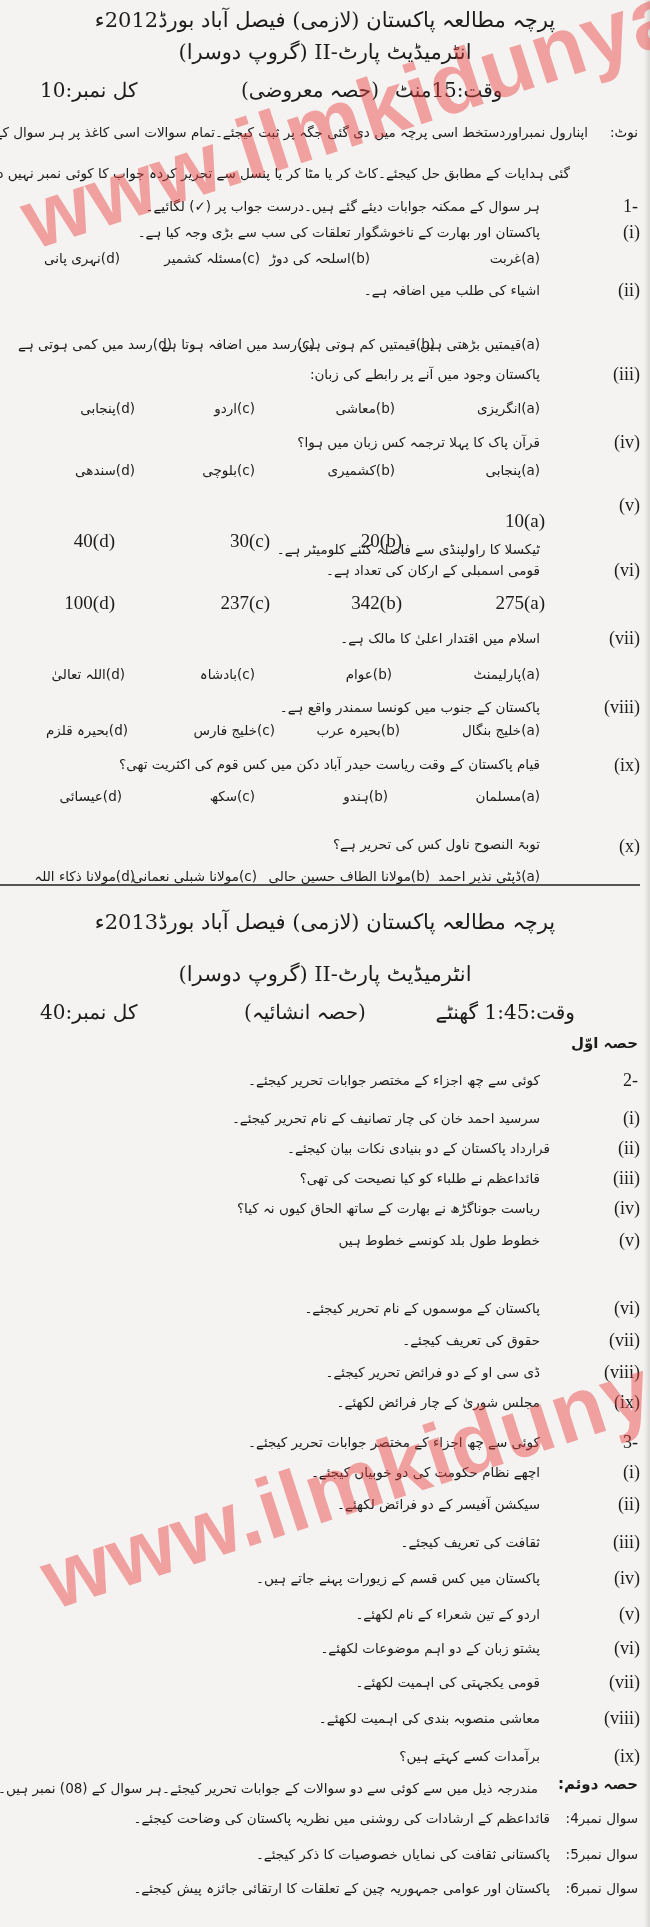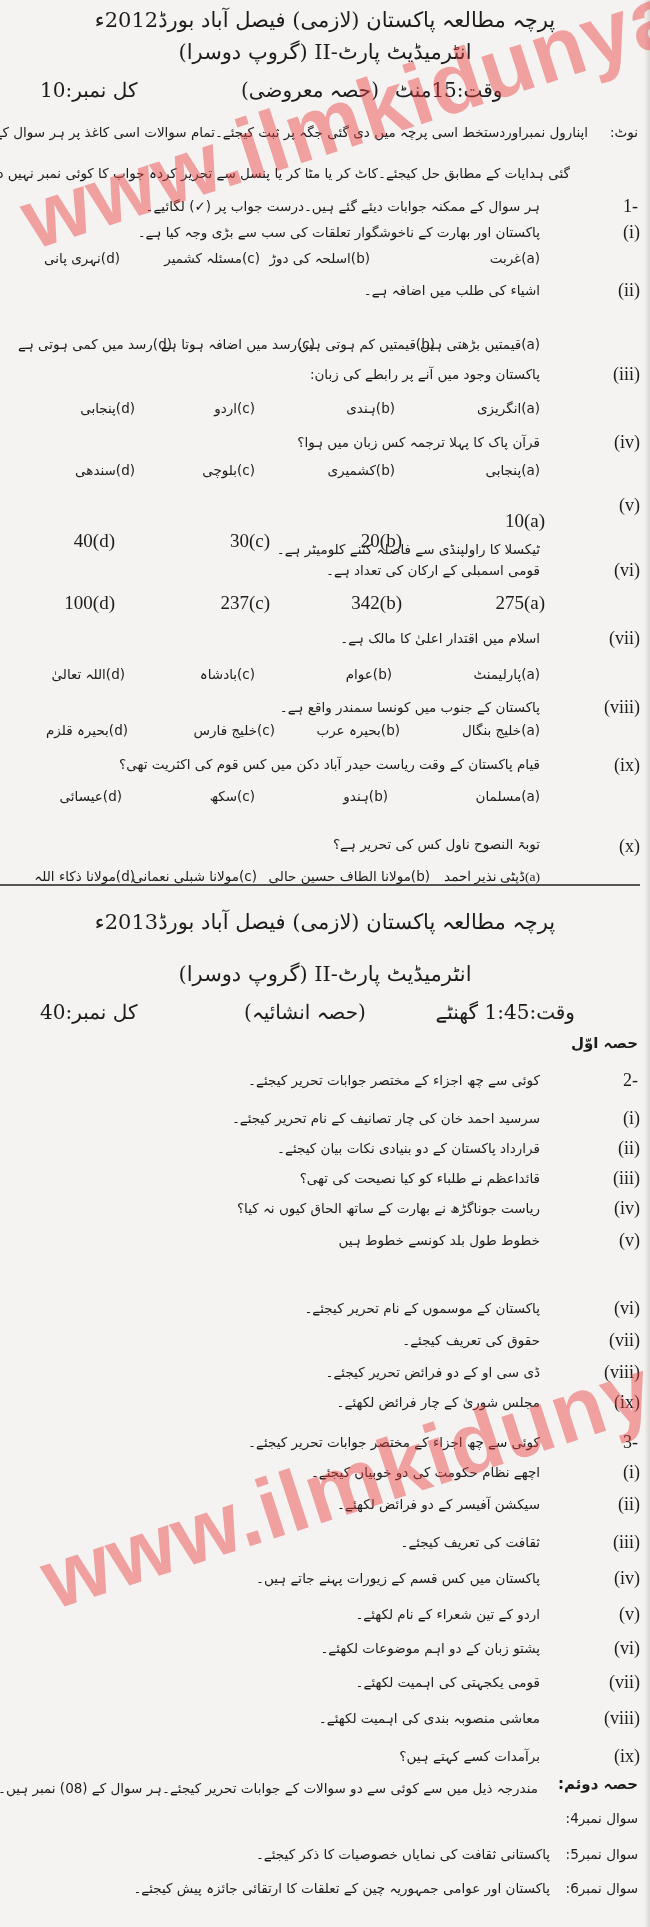--- a/index.html
+++ b/index.html
@@ -59,21 +59,21 @@
     <div class="abs roman" style="top:280px; right:10px;">(ii)</div>
     <div class="abs q" style="top:282px; right:110px;">اشیاء کی طلب میں اضافہ ہے۔</div>
     <div class="abs opt" style="top:336px; right:110px;">(a)قیمتیں بڑھتی ہیں</div>
     <div class="abs opt" style="top:336px; right:215px;">(b)قیمتیں کم ہوتی ہیں</div>
     <div class="abs opt" style="top:336px; right:335px;">(c)رسد میں اضافہ ہوتا ہے</div>
     <div class="abs opt" style="top:336px; right:478px;">(d)رسد میں کمی ہوتی ہے</div>
 
     <div class="abs roman" style="top:364px; right:10px;">(iii)</div>
     <div class="abs q" style="top:366px; right:110px;">پاکستان وجود میں آنے پر رابطے کی زبان:</div>
     <div class="abs opt" style="top:400px; right:110px;">(a)انگریزی</div>
-    <div class="abs opt" style="top:400px; right:255px;">(b)ہندی</div>
+    <div class="abs opt" style="top:400px; right:255px;">(b)معاشی</div>
     <div class="abs opt" style="top:400px; right:395px;">(c)اردو</div>
     <div class="abs opt" style="top:400px; right:515px;">(d)پنجابی</div>
 
     <div class="abs roman" style="top:432px; right:10px;">(iv)</div>
     <div class="abs q" style="top:434px; right:110px;">قرآن پاک کا پہلا ترجمہ کس زبان میں ہوا؟</div>
     <div class="abs opt" style="top:462px; right:110px;">(a)پنجابی</div>
     <div class="abs opt" style="top:462px; right:255px;">(b)کشمیری</div>
     <div class="abs opt" style="top:462px; right:395px;">(c)بلوچی</div>
     <div class="abs opt" style="top:462px; right:515px;">(d)سندھی</div>
 
@@ -107,21 +107,21 @@
 
     <div class="abs roman" style="top:755px; right:10px;">(ix)</div>
     <div class="abs q" style="top:756px; right:110px;">قیام پاکستان کے وقت ریاست حیدر آباد دکن میں کس قوم کی اکثریت تھی؟</div>
     <div class="abs opt" style="top:788px; right:110px;">(a)مسلمان</div>
     <div class="abs opt" style="top:788px; right:262px;">(b)ہندو</div>
     <div class="abs opt" style="top:788px; right:395px;">(c)سکھ</div>
     <div class="abs opt" style="top:788px; right:528px;">(d)عیسائی</div>
 
     <div class="abs roman" style="top:836px; right:10px;">(x)</div>
     <div class="abs q" style="top:836px; right:110px;">توبۃ النصوح ناول کس کی تحریر ہے؟</div>
-    <div class="abs opt" style="top:868px; right:110px;font-family:Liberation Serif, serif;">(a)ڈپٹی نذیر احمد</div>
+    <div class="abs opt" style="top:868px; right:110px;">(a)ڈپٹی نذیر احمد</div>
     <div class="abs opt" style="top:868px; right:220px;">(b)مولانا الطاف حسین حالی</div>
     <div class="abs opt" style="top:868px; right:393px;">(c)مولانا شبلی نعمانی</div>
     <div class="abs opt" style="top:868px; right:515px;">(d)مولانا ذکاء اللہ</div>
   </div>
 
   <div class="divider"></div>
 
   <div class="abs title" style="top:910px;">پرچہ مطالعہ پاکستان (لازمی) فیصل آباد بورڈ2013ء</div>
   <div class="abs title" style="top:962px;">انٹرمیڈیٹ پارٹ-II (گروپ دوسرا)</div>
   <div class="abs meta rtl" style="top:1000px; left:360px; width:215px; text-align:right;">وقت:1:45 گھنٹے</div>
@@ -129,21 +129,21 @@
   <div class="abs meta rtl" style="top:1000px; left:40px; width:150px; text-align:left;">کل نمبر:40</div>
 
   <div class="abs bold-head" style="top:1034px; right:12px;">حصہ اوّل</div>
 
   <div class="abs roman" style="top:1070px; right:12px;">2-</div>
   <div class="abs q" style="top:1072px; right:110px;">کوئی سے چھ اجزاء کے مختصر جوابات تحریر کیجئے۔</div>
   <div>
     <div class="abs roman" style="top:1108px; right:10px;">(i)</div>
     <div class="abs q" style="top:1110px; right:110px;">سرسید احمد خان کی چار تصانیف کے نام تحریر کیجئے۔</div>
     <div class="abs roman" style="top:1138px; right:10px;">(ii)</div>
-    <div class="abs q" style="top:1140px; right:110px;">قرارداد پاکستان کے دو بنیادی نکات بیان کیجئے۔</div>
+    <div class="abs q" style="top:1140px; right:100px;">قرارداد پاکستان کے دو بنیادی نکات بیان کیجئے۔</div>
     <div class="abs roman" style="top:1168px; right:10px;">(iii)</div>
     <div class="abs q" style="top:1170px; right:110px;">قائداعظم نے طلباء کو کیا نصیحت کی تھی؟</div>
     <div class="abs roman" style="top:1198px; right:10px;">(iv)</div>
     <div class="abs q" style="top:1200px; right:110px;">ریاست جوناگڑھ نے بھارت کے ساتھ الحاق کیوں نہ کیا؟</div>
     <div class="abs roman" style="top:1230px; right:10px;">(v)</div>
     <div class="abs q" style="top:1232px; right:110px;">خطوط طول بلد کونسے خطوط ہیں</div>
     <div class="abs roman" style="top:1298px; right:10px;">(vi)</div>
     <div class="abs q" style="top:1300px; right:110px;">پاکستان کے موسموں کے نام تحریر کیجئے۔</div>
     <div class="abs roman" style="top:1330px; right:10px;">(vii)</div>
     <div class="abs q" style="top:1332px; right:110px;">حقوق کی تعریف کیجئے۔</div>
@@ -173,20 +173,21 @@
     <div class="abs roman" style="top:1708px; right:10px;">(viii)</div>
     <div class="abs q" style="top:1710px; right:110px;">معاشی منصوبہ بندی کی اہمیت لکھئے۔</div>
     <div class="abs roman" style="top:1746px; right:10px;">(ix)</div>
     <div class="abs q" style="top:1748px; right:110px;">برآمدات کسے کہتے ہیں؟</div>
   </div>
 
   <div class="abs bold-head" style="top:1775px; right:12px;">حصہ دوئم:</div>
   <div class="abs q" style="top:1780px; right:112px;">مندرجہ ذیل میں سے کوئی سے دو سوالات کے جوابات تحریر کیجئے۔ہر سوال کے (08) نمبر ہیں۔</div>
 
   <div class="abs q" style="top:1810px; right:12px;">سوال نمبر4:</div>
+  <div class="abs q" style="top:1810px; right:100px;">قائداعظم کے ارشادات کی روشنی میں نظریہ پاکستان کی وضاحت کیجئے۔</div>
   <div class="abs q" style="top:1846px; right:12px;">سوال نمبر5:</div>
   <div class="abs q" style="top:1846px; right:100px;">پاکستانی ثقافت کی نمایاں خصوصیات کا ذکر کیجئے۔</div>
   <div class="abs q" style="top:1880px; right:12px;">سوال نمبر6:</div>
   <div class="abs q" style="top:1880px; right:100px;">پاکستان اور عوامی جمہوریہ چین کے تعلقات کا ارتقائی جائزہ پیش کیجئے۔</div>
 
   <div class="watermark" style="left:40px; top:170px; transform: rotate(-18deg);">www.ilmkidunya.com</div>
   <div class="watermark" style="left:60px; top:1530px; transform: rotate(-18deg);">www.ilmkidunya.com</div>
 </div>
 
 </body></html>

